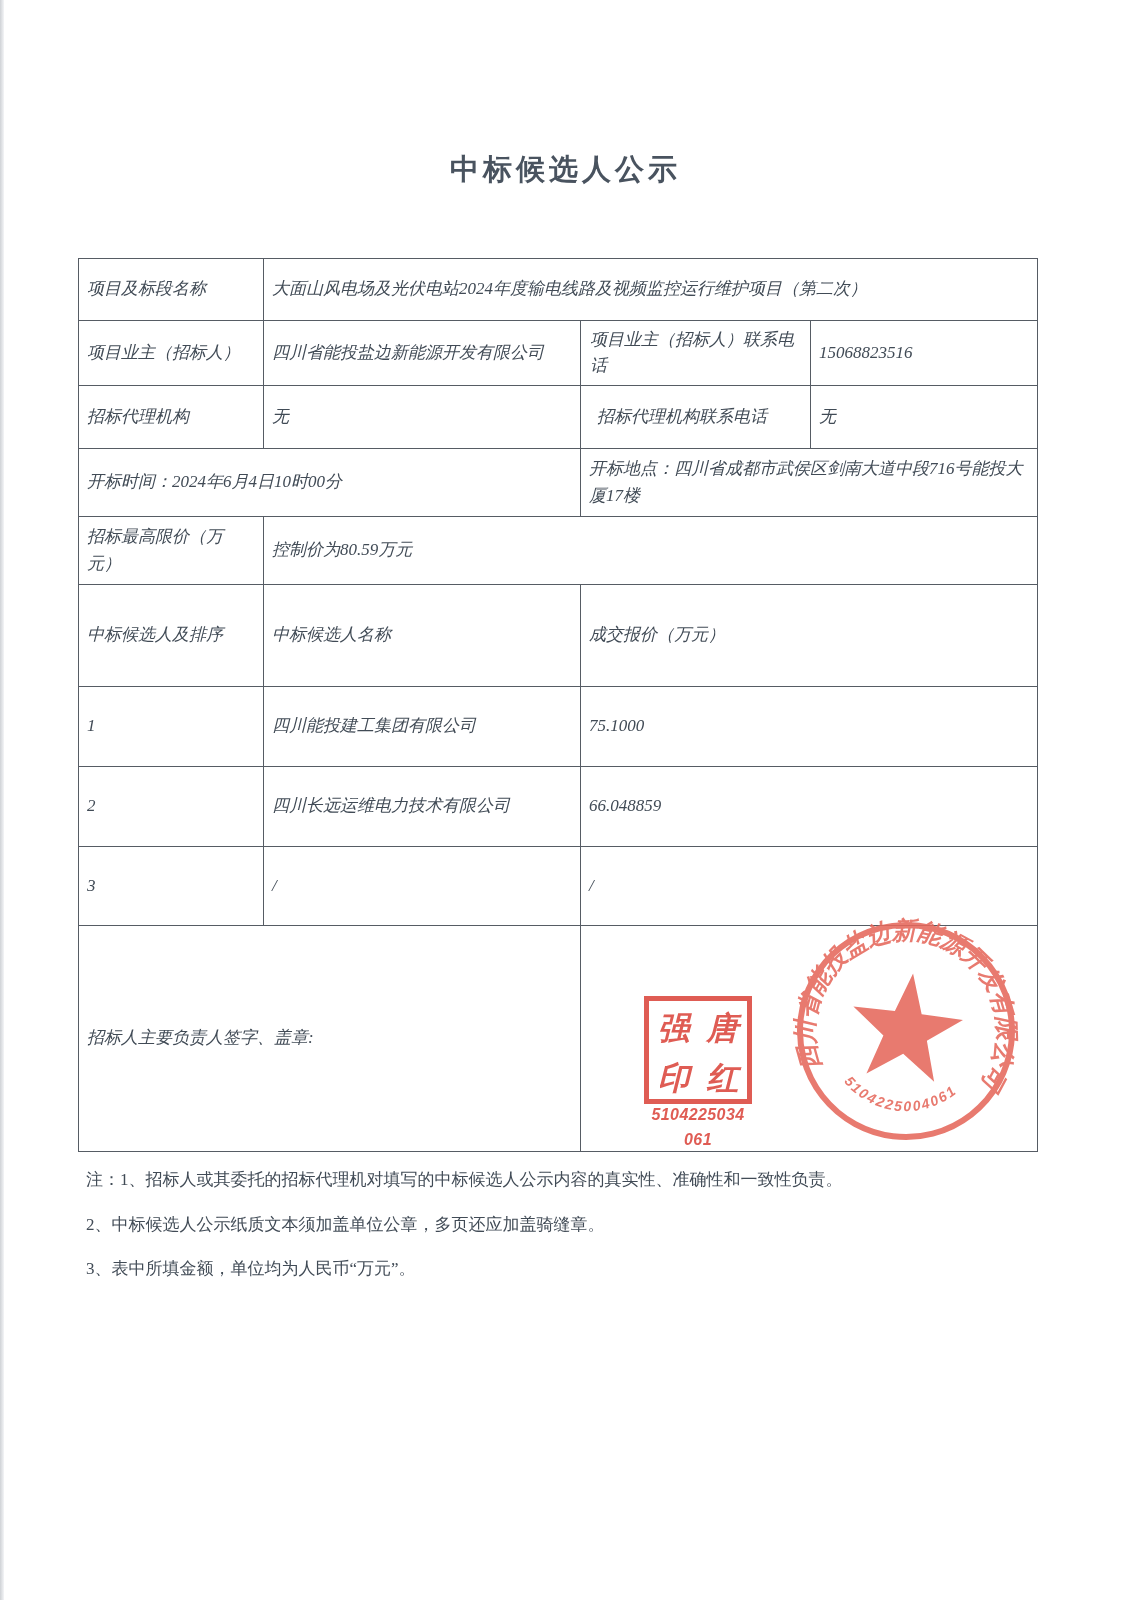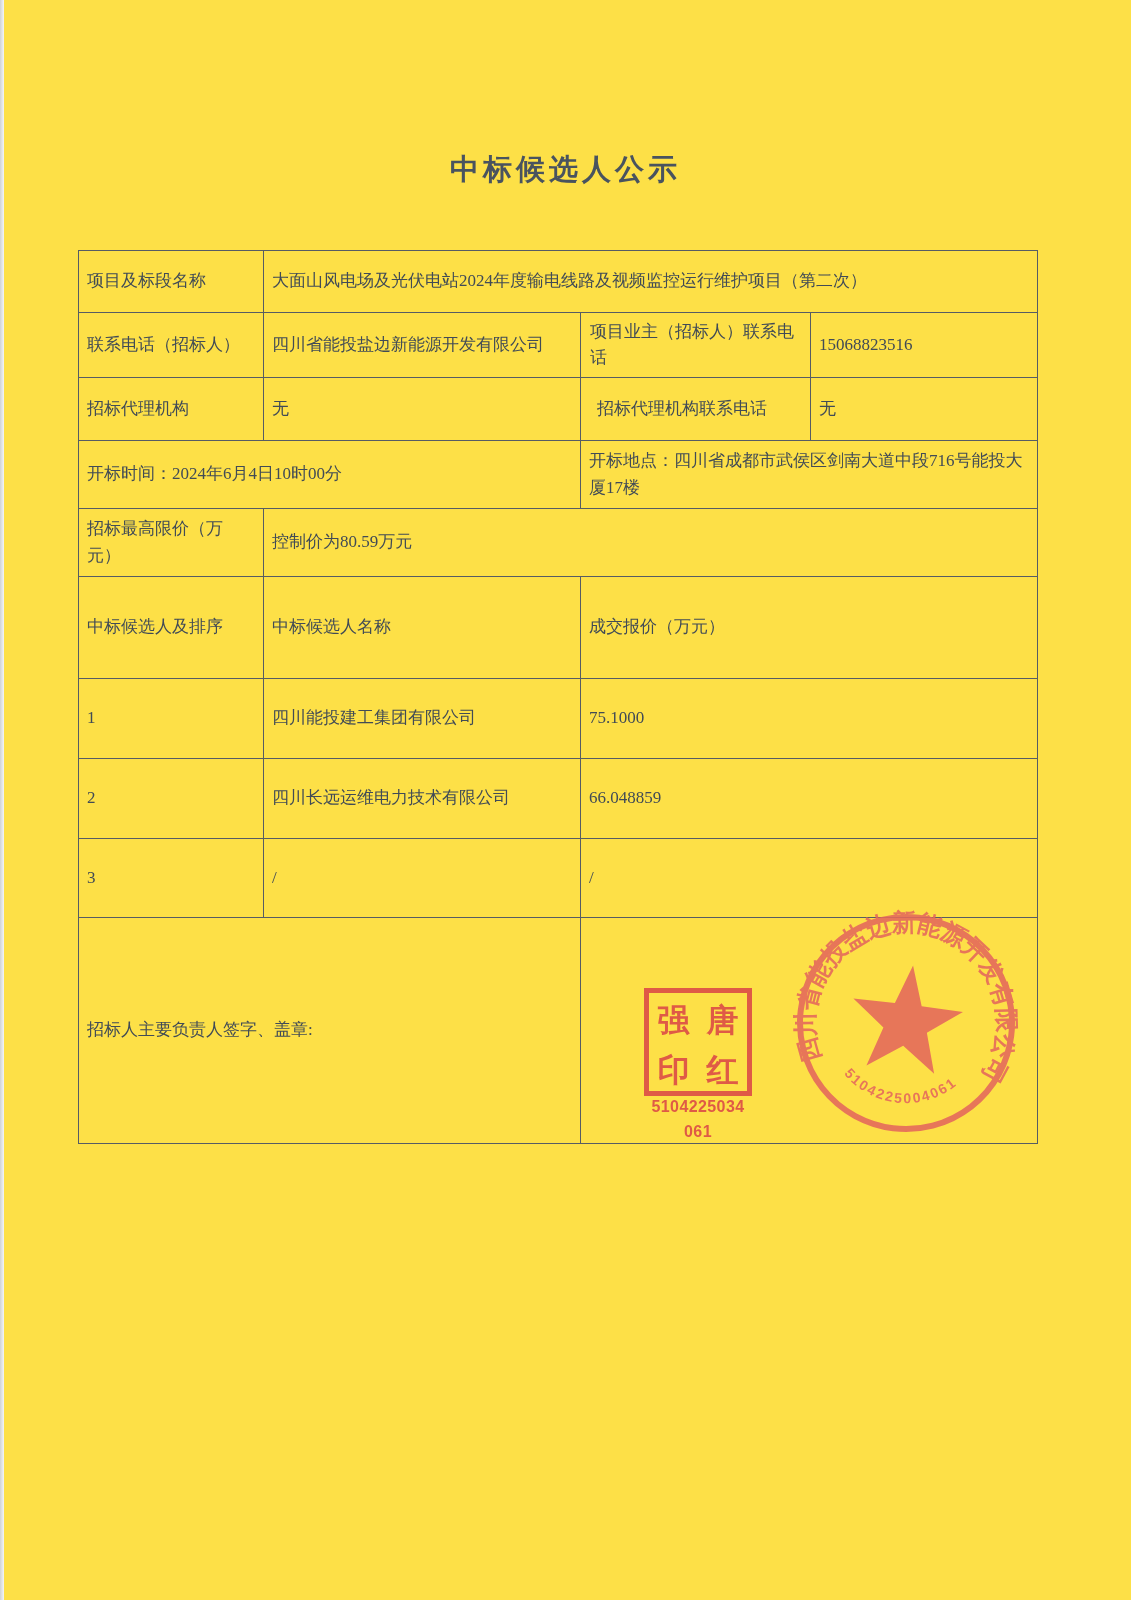--- a/index.html
+++ b/index.html
@@ -1,39 +1,39 @@
 <!DOCTYPE html>
 <html><head>
 <meta charset="utf-8">
 <style>
   html,body { margin:0; padding:0; background:#e8e9eb; }
   .page {
     position:relative;
     width:1131px; height:1600px;
     margin:0 auto;
-    background:#fde047;
+    background:#ffffff;
     overflow:hidden;
     font-family:"Liberation Serif","DejaVu Serif",serif;
     color:#414b56;
   }
   .scan-edge {
     position:absolute; left:0; top:0; width:4px; height:100%;
     background:linear-gradient(to right,#cfd2d6,#f4f5f7);
   }
   .doc-title {
     position:absolute; top:150px; left:0; width:100%;
     text-align:center;
     font-family:"Liberation Sans","DejaVu Sans",sans-serif;
     font-size:29px; font-weight:600; letter-spacing:4px;
     color:#49535f;
   }
   table.doc-table {
-    position:absolute; left:78px; top:250px;
+    position:absolute; left:78px; top:258px;
     width:959px;
-    border-collapse:collapse; table-layout:fixed;
+    border-collapse:collapse; table-layout:fixed;font-style:italic;
   }
   .doc-table td {
     border:1px solid #565c64;
     font-size:17px;
     padding:4px 8px;
     vertical-align:middle;
     word-break:break-all;
     line-height:1.55;
   }
   tr.r1{height:62px} tr.r2{height:65px} tr.r3{height:63px}
@@ -95,21 +95,21 @@
         <col style="width:317px">
         <col style="width:230px">
         <col style="width:227px">
     </colgroup>
     <tbody>
         <tr class="r1">
       <td class="c-left">项目及标段名称</td>
       <td class="c-center" colspan="3">大面山风电场及光伏电站2024年度输电线路及视频监控运行维护项目（第二次）</td>
     </tr>
     <tr class="r2">
-      <td class="c-left">联系电话（招标人）</td>
+      <td class="c-left">项目业主（招标人）</td>
       <td class="c-left">四川省能投盐边新能源开发有限公司</td>
       <td class="c-left" style="padding:4px 9px;">项目业主（招标人）联系电话</td>
       <td class="c-left">15068823516</td>
     </tr>
     <tr class="r3">
       <td class="c-left">招标代理机构</td>
       <td class="c-left">无</td>
       <td class="c-left" style="padding:4px 16px;">招标代理机构联系电话</td>
       <td class="c-left">无</td>
     </tr>
@@ -168,13 +168,18 @@
           <text font-size="14" font-weight="bold" fill="#e5685c" letter-spacing="2" font-family="Liberation Sans, DejaVu Sans, sans-serif">
             <textPath href="#arcBottom" startOffset="8">5104225004061</textPath>
           </text>
         </svg>
 
       </td>
     </tr>
   </tbody>
     </table>
 
+  <div class="notes">
+    <div class="note-line">注：1、招标人或其委托的招标代理机对填写的中标候选人公示内容的真实性、准确性和一致性负责。</div>
+    <div class="note-line">2、中标候选人公示纸质文本须加盖单位公章，多页还应加盖骑缝章。</div>
+    <div class="note-line">3、表中所填金额，单位均为人民币“万元”。</div>
+  </div>
 </div>
 
 </body></html>

